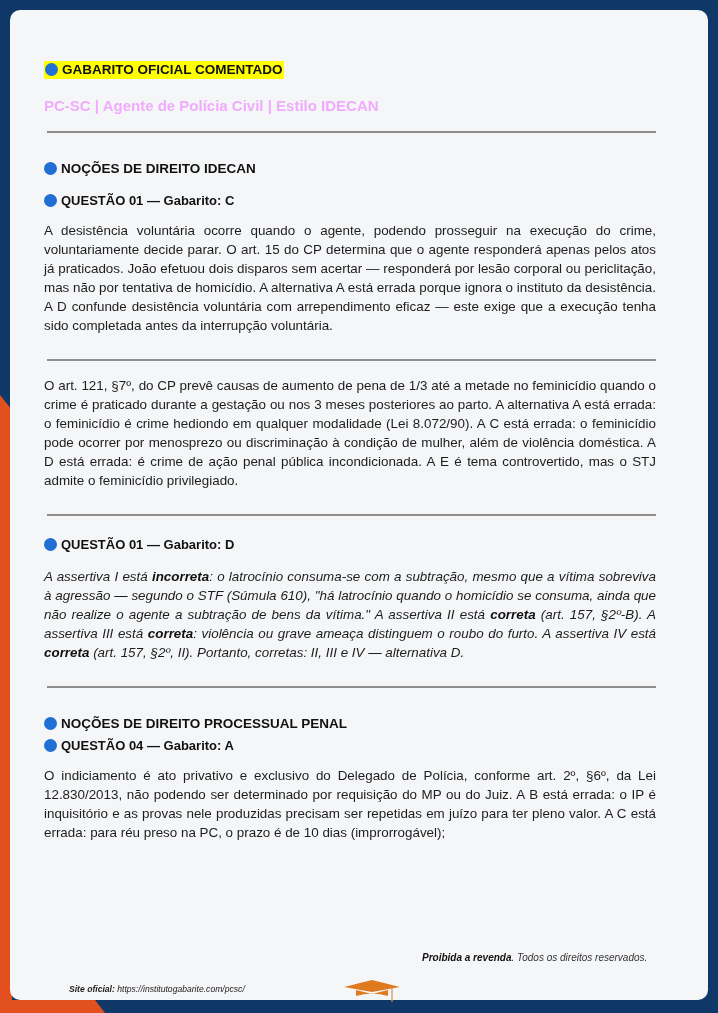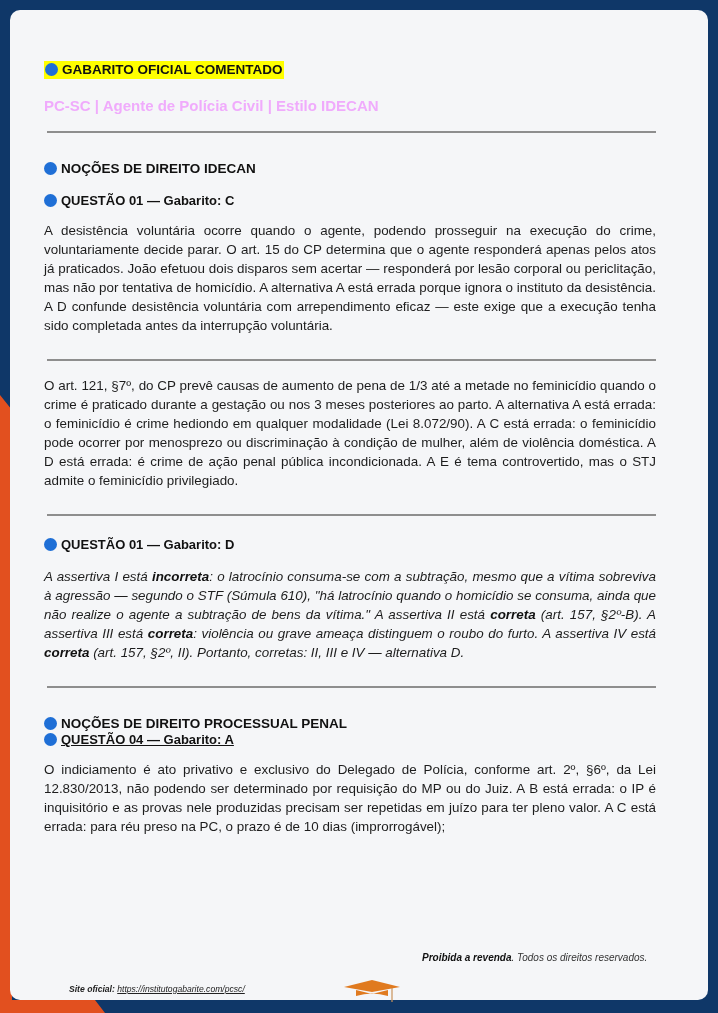--- a/index.html
+++ b/index.html
@@ -32,21 +32,21 @@
     .section-title { font-weight: bold; font-size: 13.5px; color: #111; }
     .q-title { font-weight: bold; font-size: 13px; color: #111; }
     .body-text {
       font-size: 13.4px; line-height: 19px; text-align: justify; color: #1d1d1d;
     }
     .body-text b { font-weight: bold; color: #111; }
     .footer-left {
       position: absolute; left: 69px; top: 984px; font-size: 8.6px; font-style: italic; color: #222;
     }
     .footer-left b { font-weight: bold; text-align: center; }
-    .footer-left a { color: #222; text-decoration: underline; }
+    .footer-left a { color: #222; }
     .footer-right {
       position: absolute; left: 422px; top: 952px; font-size: 10px; font-style: italic; color: #333;
     }
     .footer-right b { font-weight: bold; color: #111; }
     .cap { position: absolute; left: 342px; top: 978px; width: 60px; height: 24px; }
   </style>
 </head>
 <body>
 
 <svg class="frame-orange" viewBox="0 0 718 1013" width="718" height="1013">
@@ -72,21 +72,21 @@
   <div class="divider" style="margin-top:24px;"></div>
 
   <div class="q-title" style="margin-top:21px;"><span class="dot"></span><span>QUESTÃO 01 — Gabarito: D</span></div>
   <div class="body-text" style="margin-top:15px;font-style:italic;">
     <span>A assertiva I está </span><b>incorreta</b><span>: o latrocínio consuma-se com a subtração, mesmo que a vítima sobreviva à agressão — segundo o STF (Súmula 610), "há latrocínio quando o homicídio se consuma, ainda que não realize o agente a subtração de bens da vítima." A assertiva II está </span><b>correta</b><span> (art. 157, §2º-B). A assertiva III está </span><b>correta</b><span>: violência ou grave ameaça distinguem o roubo do furto. A assertiva IV está </span><b>correta</b><span> (art. 157, §2º, II). Portanto, corretas: II, III e IV — alternativa D.</span>
   </div>
   <div class="divider" style="margin-top:24px;"></div>
 
   <div class="section-title" style="margin-top:28px;"><span class="dot"></span><span>NOÇÕES DE DIREITO PROCESSUAL PENAL</span></div>
 
-  <div class="q-title" style="margin-top:1px;text-decoration:underline;"><span class="dot"></span><span>QUESTÃO 04 — Gabarito: A</span></div>
+  <div class="q-title" style="margin-top:7px;"><span class="dot"></span><span>QUESTÃO 04 — Gabarito: A</span></div>
   <div class="body-text" style="margin-top:13px;">O indiciamento é ato privativo e exclusivo do Delegado de Polícia, conforme art. 2º, §6º, da Lei 12.830/2013, não podendo ser determinado por requisição do MP ou do Juiz. A B está errada: o IP é inquisitório e as provas nele produzidas precisam ser repetidas em juízo para ter pleno valor. A C está errada: para réu preso na PC, o prazo é de 10 dias (improrrogável);</div>
 </div>
 
 <div class="footer-left">
   <b>Site oficial:</b>
   <a>https://institutogabarite.com/pcsc/</a>
 </div>
 
 <svg class="cap" viewBox="0 0 60 24">
   <polygon points="2,9 30,2 58,9 30,14" fill="#e07a1f"></polygon>

